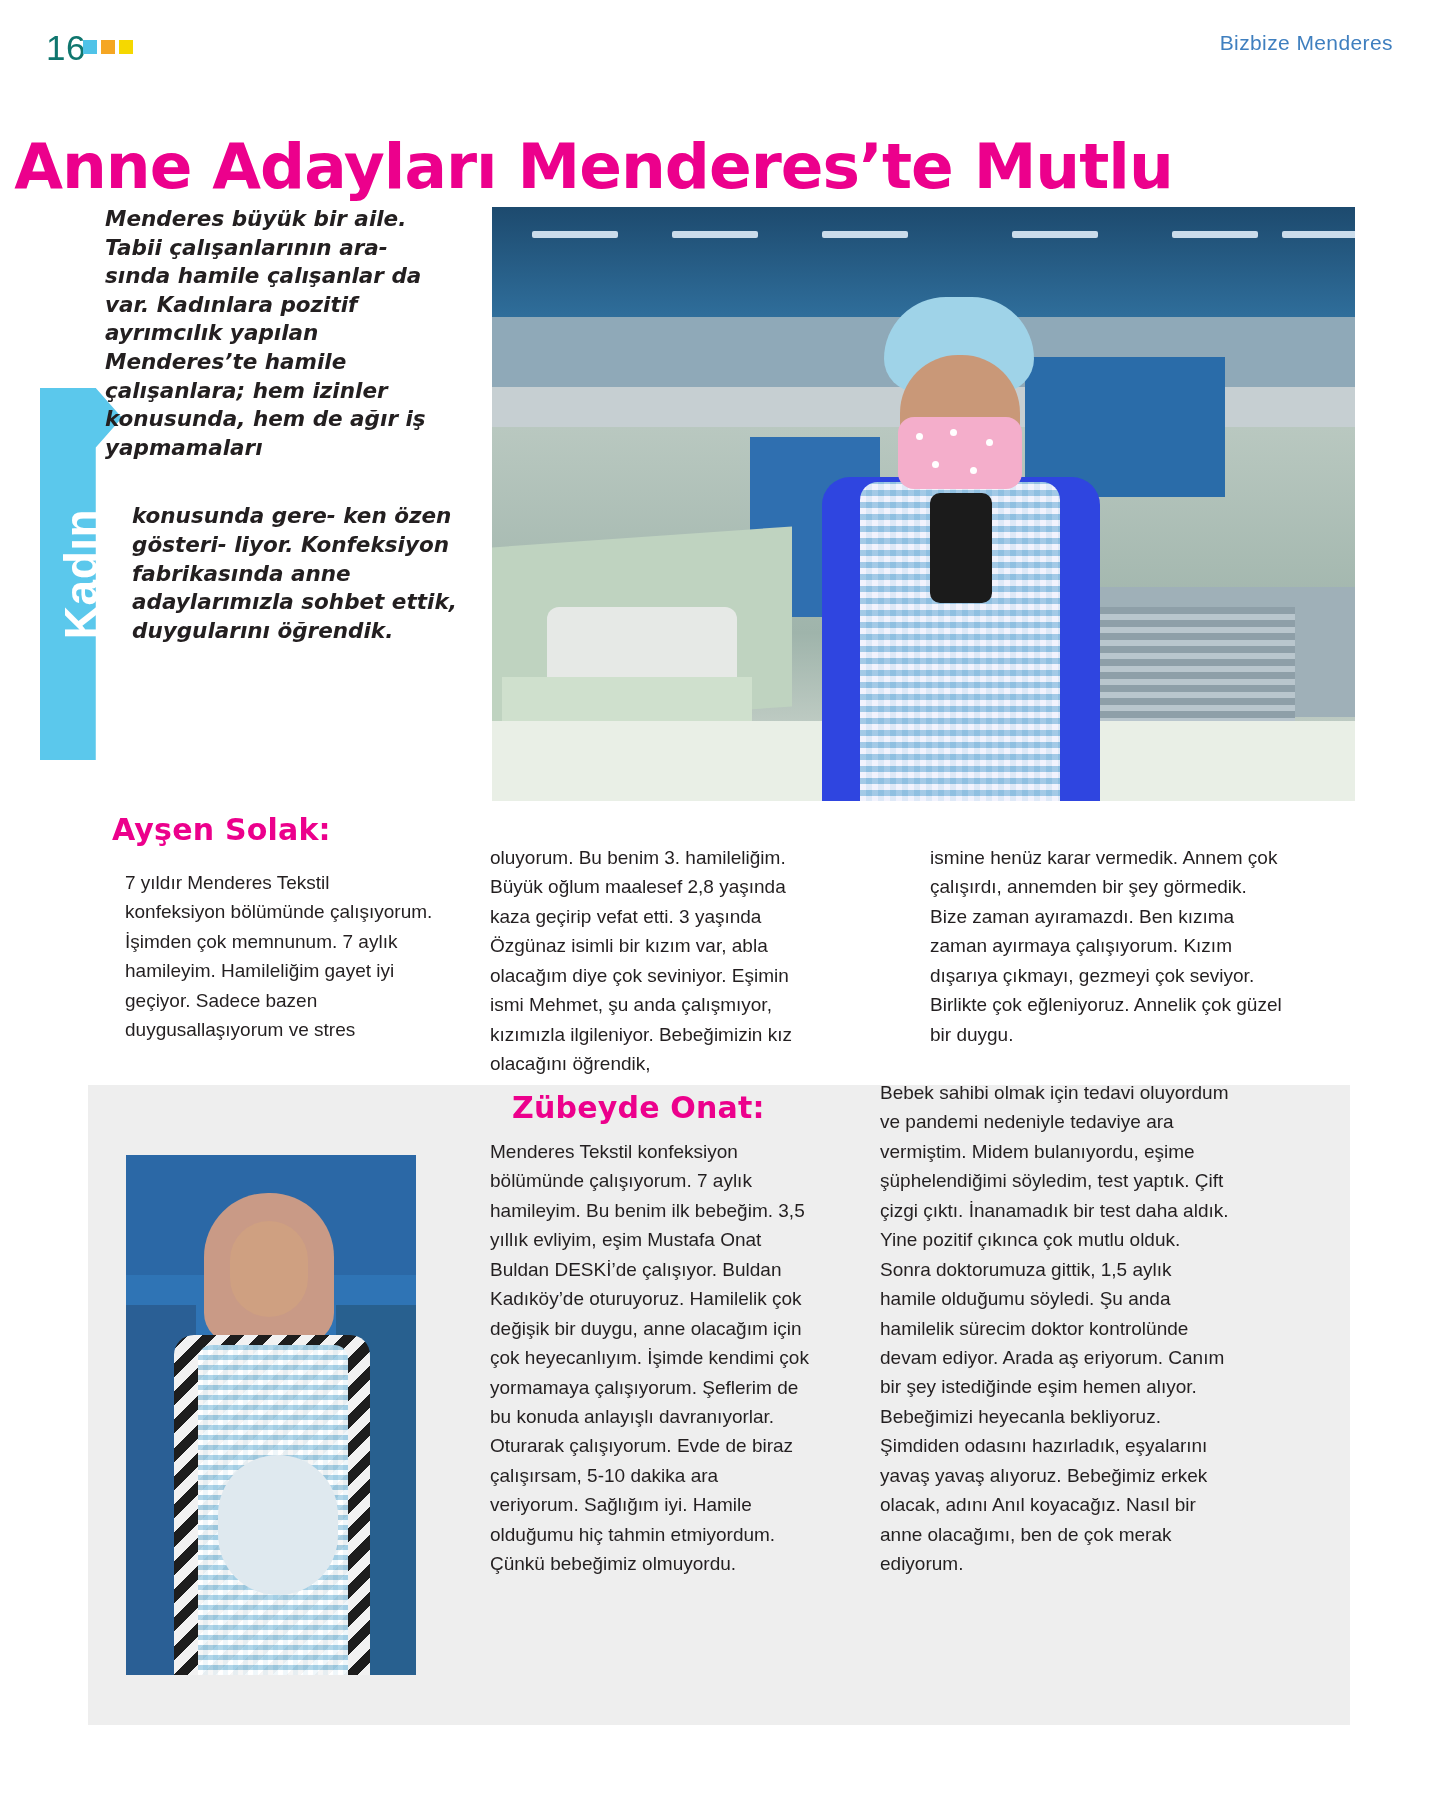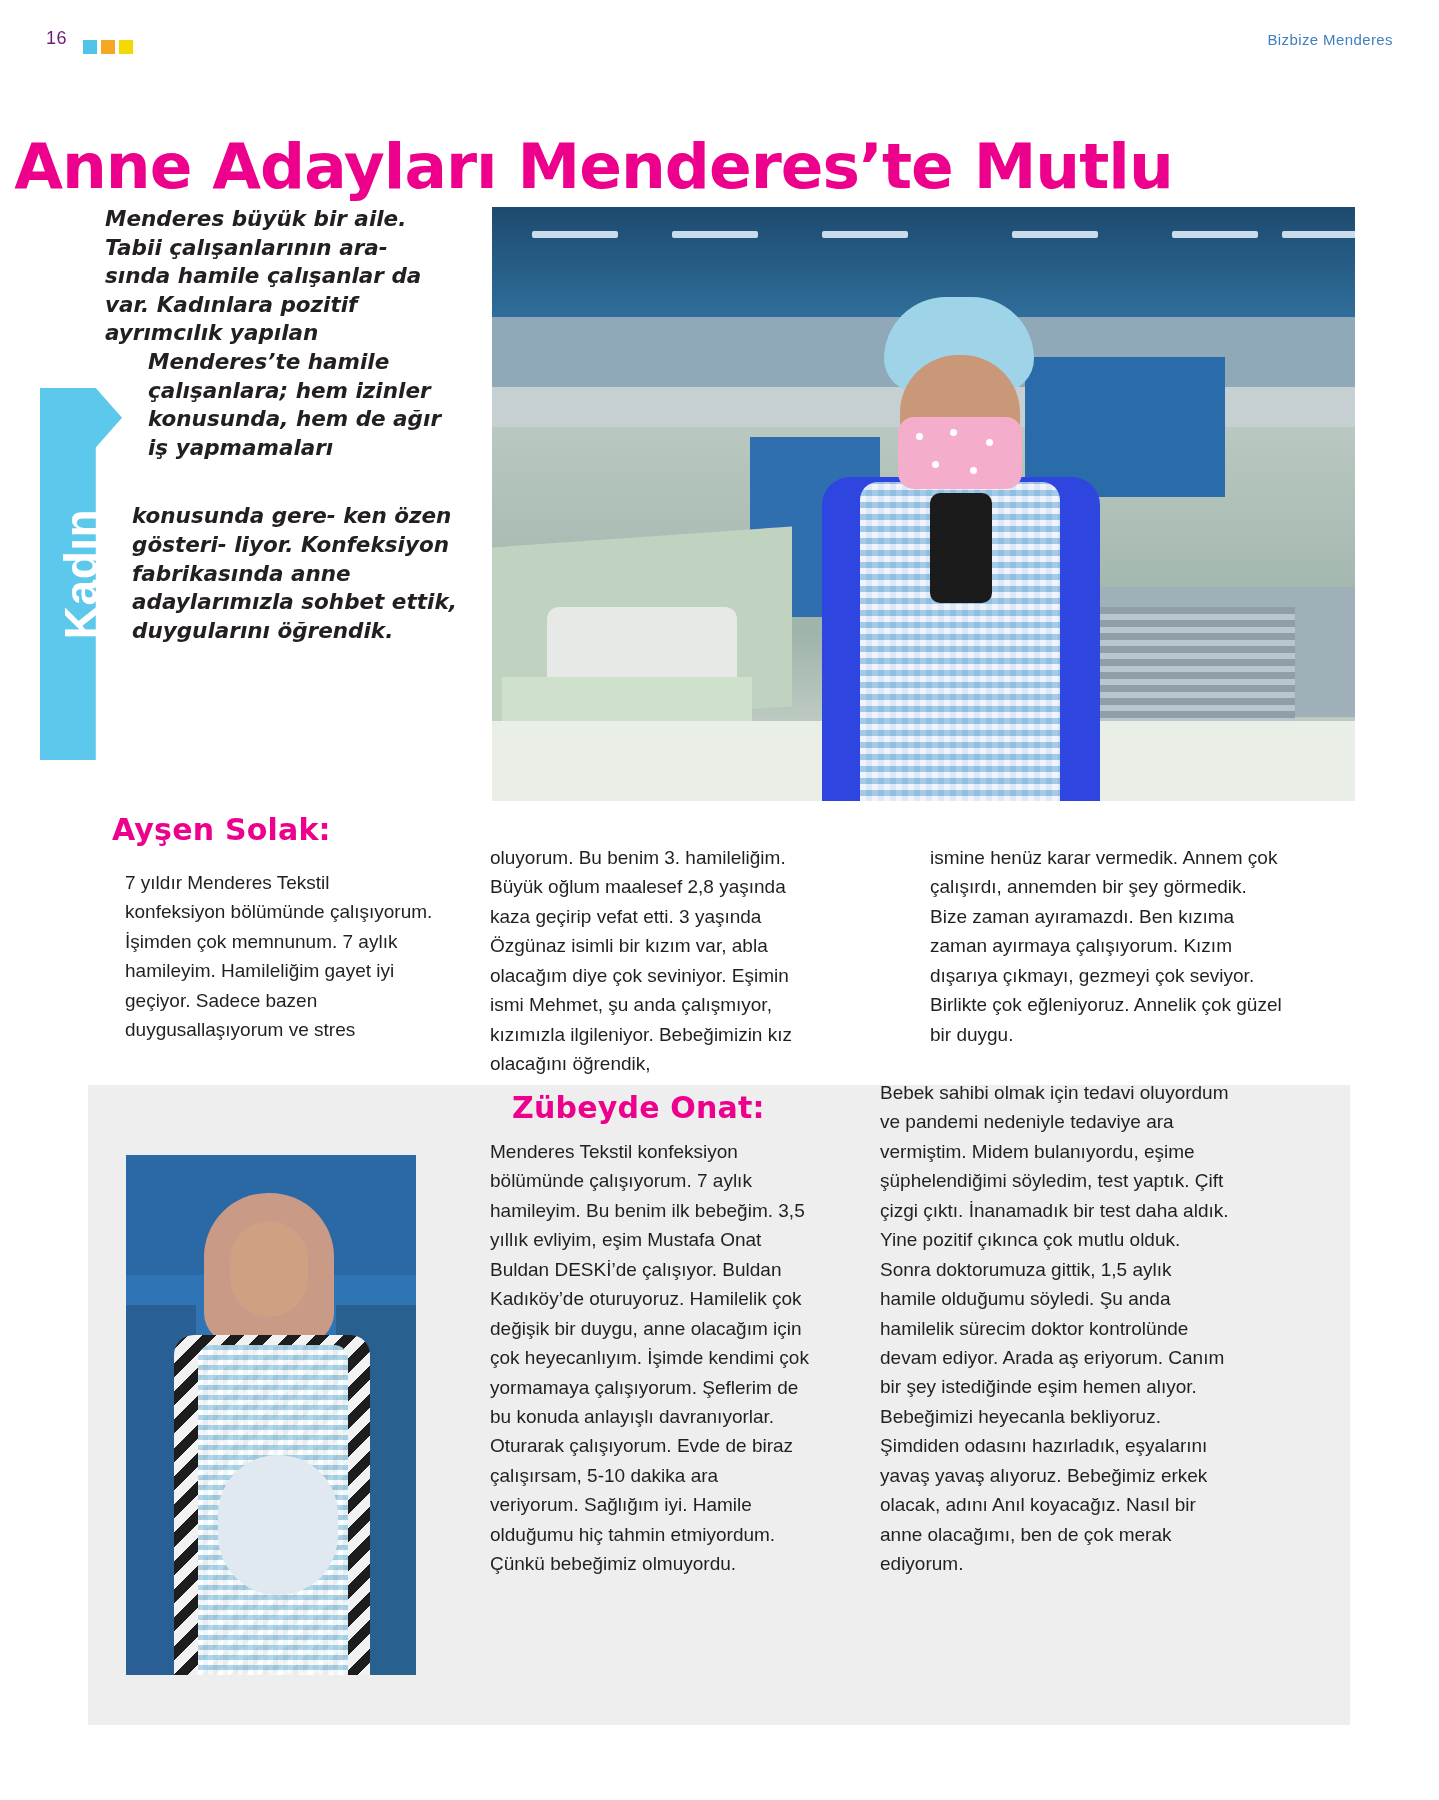--- a/index.html
+++ b/index.html
@@ -29,42 +29,42 @@
     top: 28px;
     left: 46px;
     right: 46px;
     height: 30px;
   }
   .folio {
     position: absolute;
     left: 0;
     top: 0;
     font-family: "Liberation Sans", sans-serif;
-    font-size: 18px;
-    color: #701a75;
+    font-size: 35px;
+    color: #0f766e;
     letter-spacing: 0.5px;
   }
   .folio-squares {
     position: absolute;
     left: 37px;
     top: 12px;
     display: flex;
     gap: 4px;
   }
   .folio-squares span {
     display: block;
     width: 14px;
     height: 14px;
   }
   .magazine-name {
     position: absolute;
     right: 0;
     top: 3px;
     font-family: "Liberation Sans", sans-serif;
-    font-size: 15px;
+    font-size: 21px;
     color: #3f7fbf;
     letter-spacing: 0.4px;
   }
 
   
   .main-title {
     position: absolute;
     top: 88px;
     left: 0;
     width: 1187px;
@@ -116,21 +116,20 @@
     width: 355px;
     font-family: "DejaVu Sans", sans-serif;
     font-weight: bold;
     font-style: italic;
     font-size: 21.5px;
     line-height: 1.33;
     color: #231f20;
   }
   .lead p { margin: 0; }
   .lead .indent-block {
-    margin-left: 43px;
   }
   .lead .indent-block2 {
     margin-left: 27px;
     margin-top: 40px;
   }
 
   
   .photo-main {
     position: absolute;
     left: 492px;

